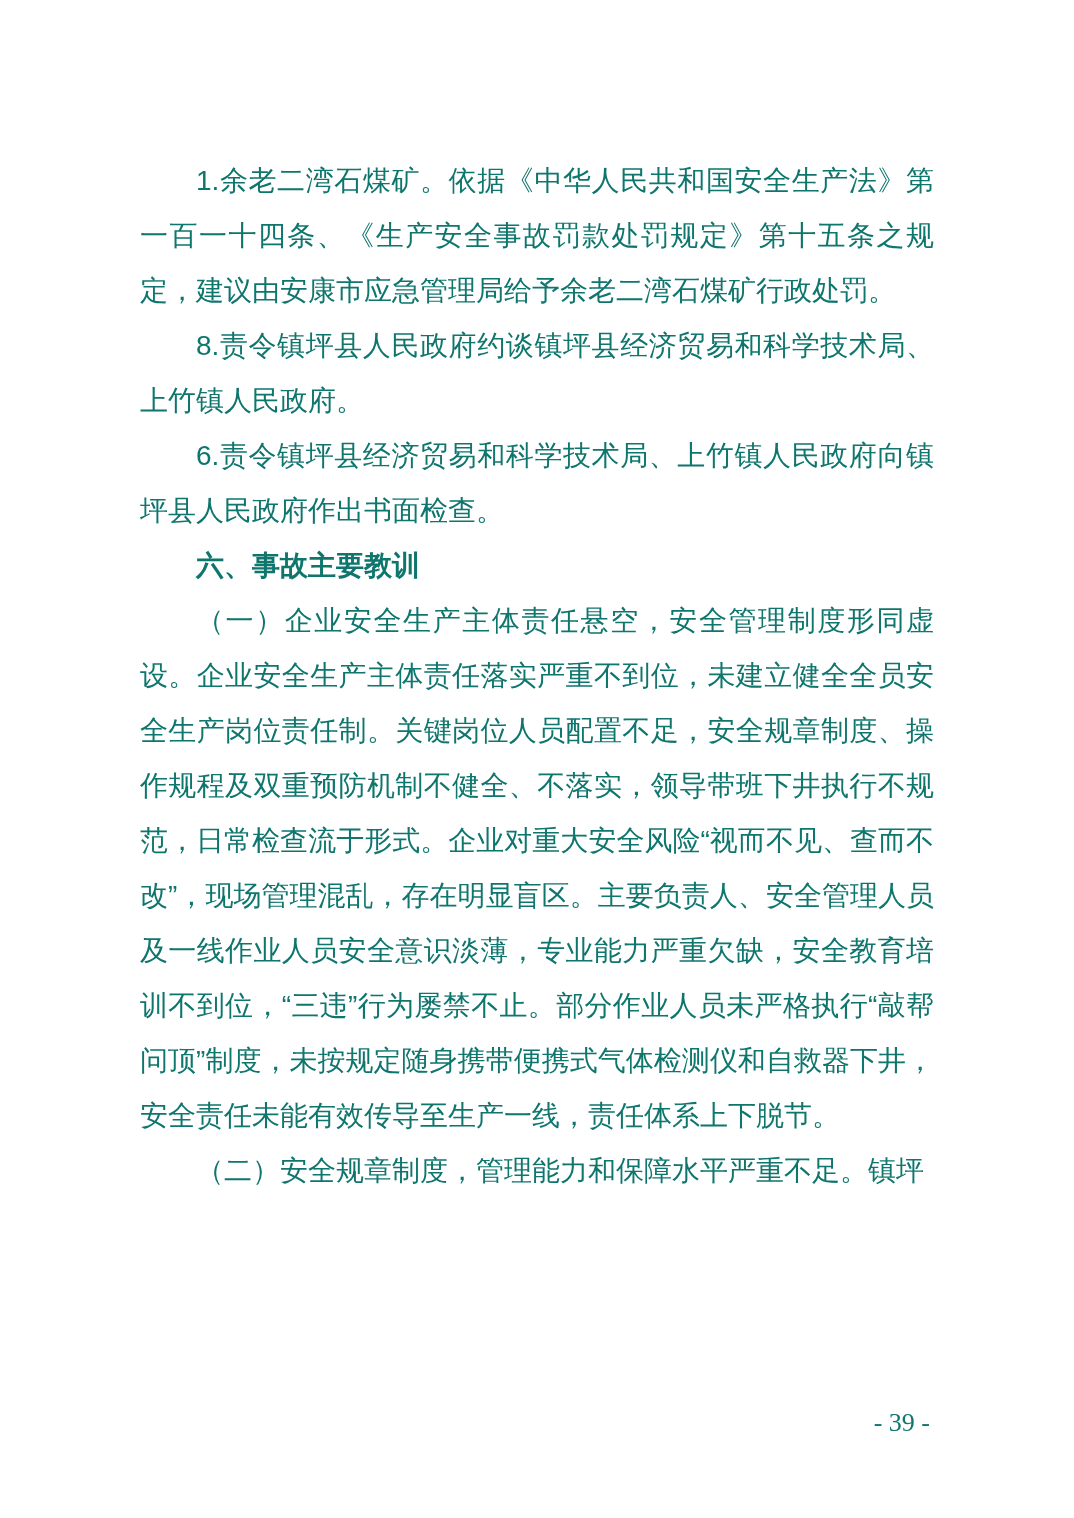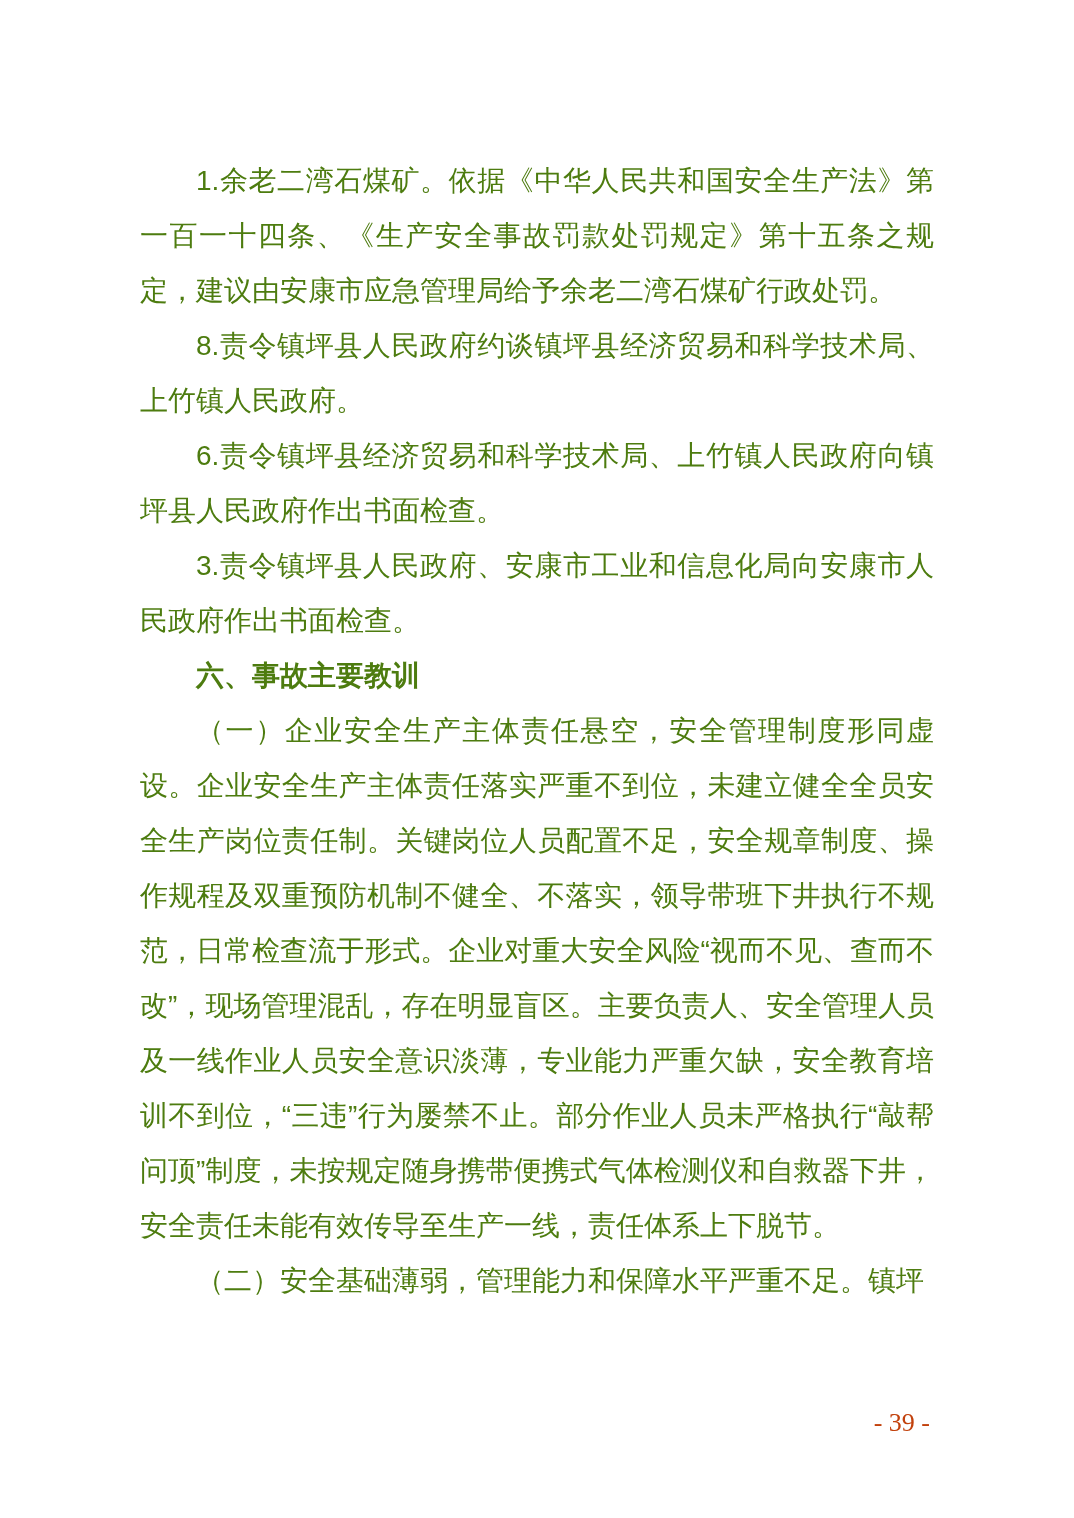--- a/index.html
+++ b/index.html
@@ -21,43 +21,42 @@
     left: 140px;
     top: 153px;
     width: 794px;
   }
   .para {
     margin: 0;
     font-size: 28px;
     line-height: 55px;
     text-align: justify;
     text-indent: 56px;
-    color: #4d7c0f;
+    color: #0f766e;
   }
   .para.bold {
     font-weight: bold;
   }
   .page-number {
     position: absolute;
     top: 1408px;
     right: 144px;
     font-family: "Liberation Serif", serif;
     font-size: 26px;
     line-height: 30px;
-    color: #c2410c;
+    color: #0f766e;
     white-space: pre;
   }
 </style>
 </head>
 <body>
 
 <div class="page">
   <div class="content">
     <p class="para">1.余老二湾石煤矿。依据《中华人民共和国安全生产法》第一百一十四条、《生产安全事故罚款处罚规定》第十五条之规定，建议由安康市应急管理局给予余老二湾石煤矿行政处罚。</p>
     <p class="para">8.责令镇坪县人民政府约谈镇坪县经济贸易和科学技术局、上竹镇人民政府。</p>
     <p class="para">6.责令镇坪县经济贸易和科学技术局、上竹镇人民政府向镇坪县人民政府作出书面检查。</p>
-    <p class="para">3.责令镇坪县人民政府、安康市工业和信息化局向安康市人民政府作出书面检查。</p>
     <p class="para bold">六、事故主要教训</p>
     <p class="para">（一）企业安全生产主体责任悬空，安全管理制度形同虚设。企业安全生产主体责任落实严重不到位，未建立健全全员安全生产岗位责任制。关键岗位人员配置不足，安全规章制度、操作规程及双重预防机制不健全、不落实，领导带班下井执行不规范，日常检查流于形式。企业对重大安全风险“视而不见、查而不改”，现场管理混乱，存在明显盲区。主要负责人、安全管理人员及一线作业人员安全意识淡薄，专业能力严重欠缺，安全教育培训不到位，“三违”行为屡禁不止。部分作业人员未严格执行“敲帮问顶”制度，未按规定随身携带便携式气体检测仪和自救器下井，安全责任未能有效传导至生产一线，责任体系上下脱节。</p>
-    <p class="para">（二）安全基础薄弱，管理能力和保障水平严重不足。镇坪</p>
+    <p class="para">（二）安全规章制度，管理能力和保障水平严重不足。镇坪</p>
   </div>
   <div class="page-number">- 39 -</div>
 </div>
 
 </body></html>

